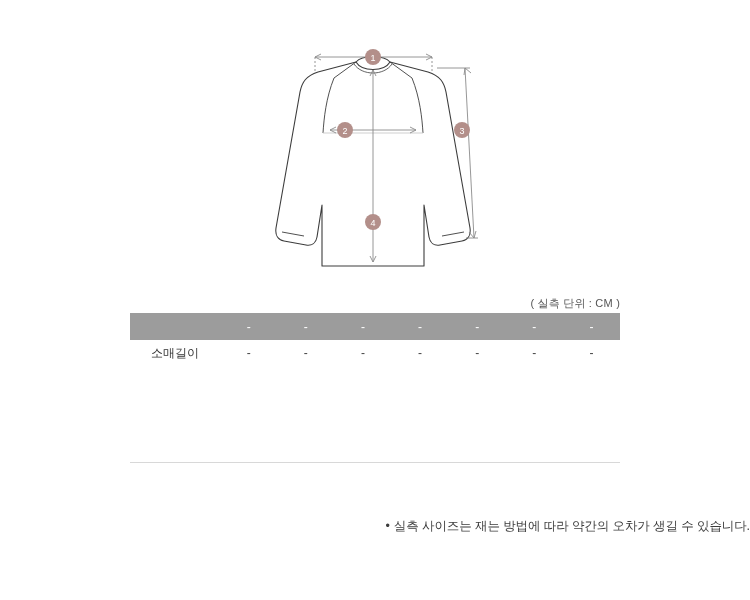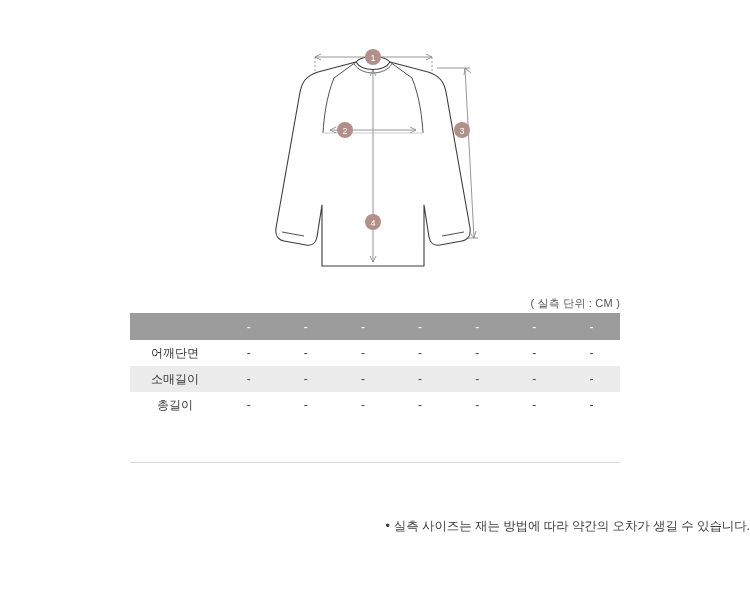--- a/index.html
+++ b/index.html
@@ -228,41 +228,21 @@
           <th>-</th>
           <th>-</th>
           <th>-</th>
           <th>-</th>
           <th>-</th>
           <th>-</th>
         </tr>
       </thead>
       <tbody>
         <tr>
-          <td class="rowhead">어깨단면</td>
-          <td>-</td>
-          <td>-</td>
-          <td>-</td>
-          <td>-</td>
-          <td>-</td>
-          <td>-</td>
-          <td>-</td>
-        </tr>
-        <tr>
           <td class="rowhead">소매길이</td>
-          <td>-</td>
-          <td>-</td>
-          <td>-</td>
-          <td>-</td>
-          <td>-</td>
-          <td>-</td>
-          <td>-</td>
-        </tr>
-        <tr>
-          <td class="rowhead">총길이</td>
           <td>-</td>
           <td>-</td>
           <td>-</td>
           <td>-</td>
           <td>-</td>
           <td>-</td>
           <td>-</td>
         </tr>
       </tbody>
     </table>

